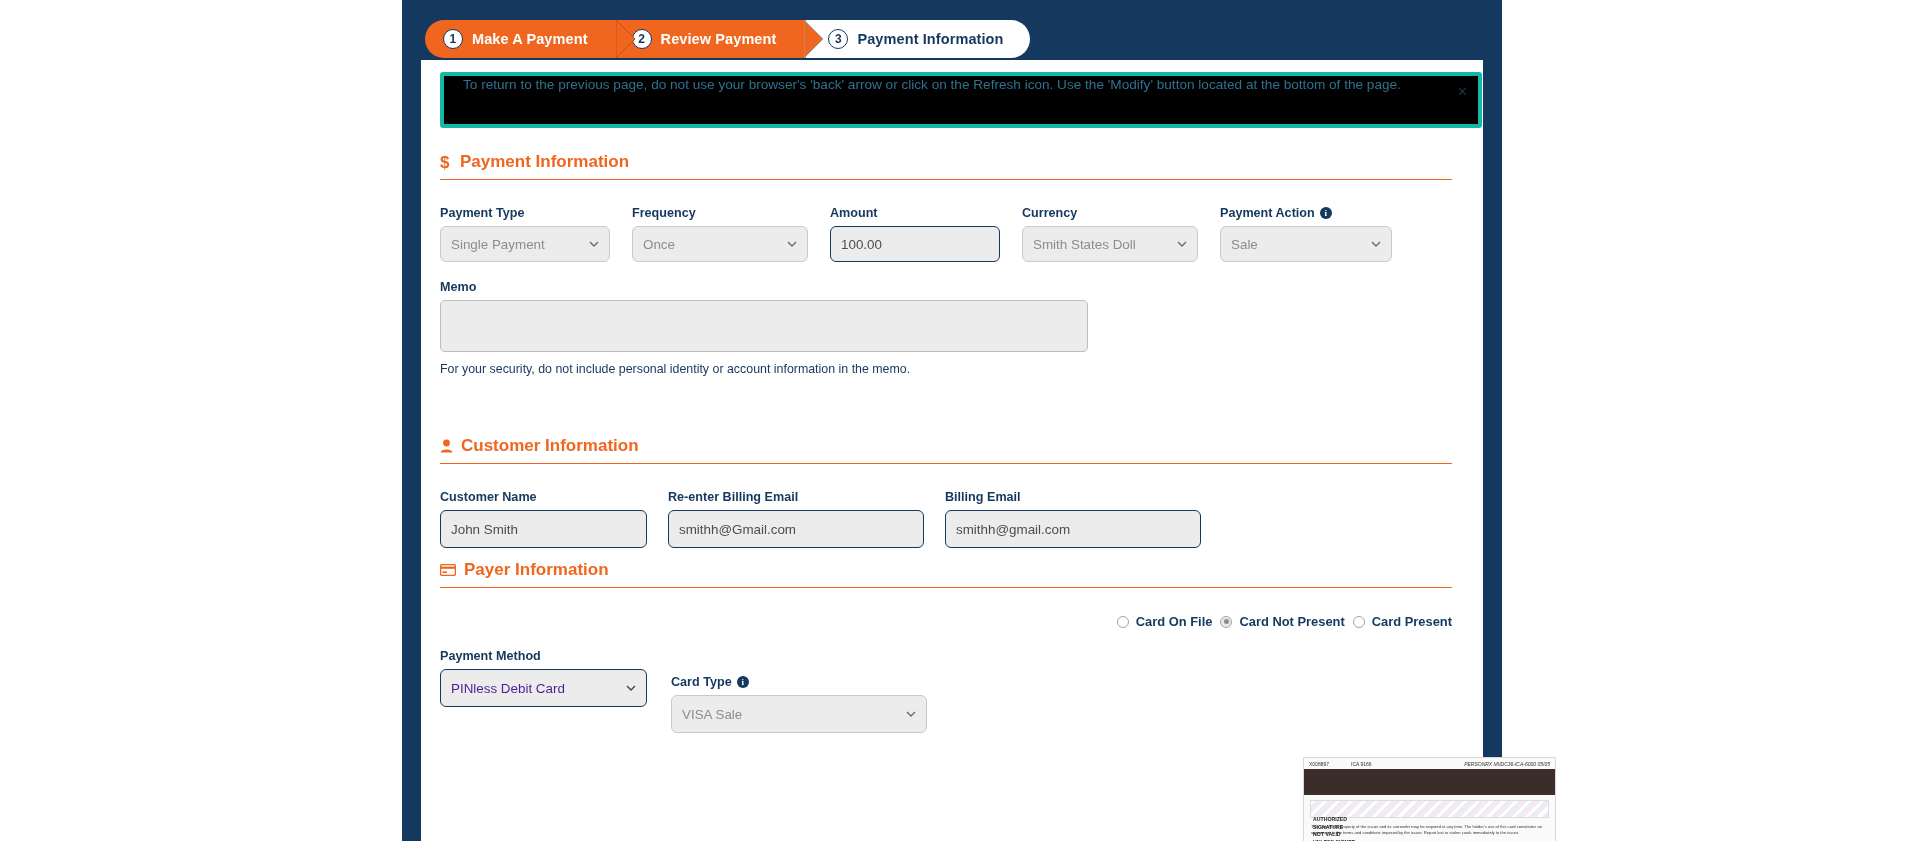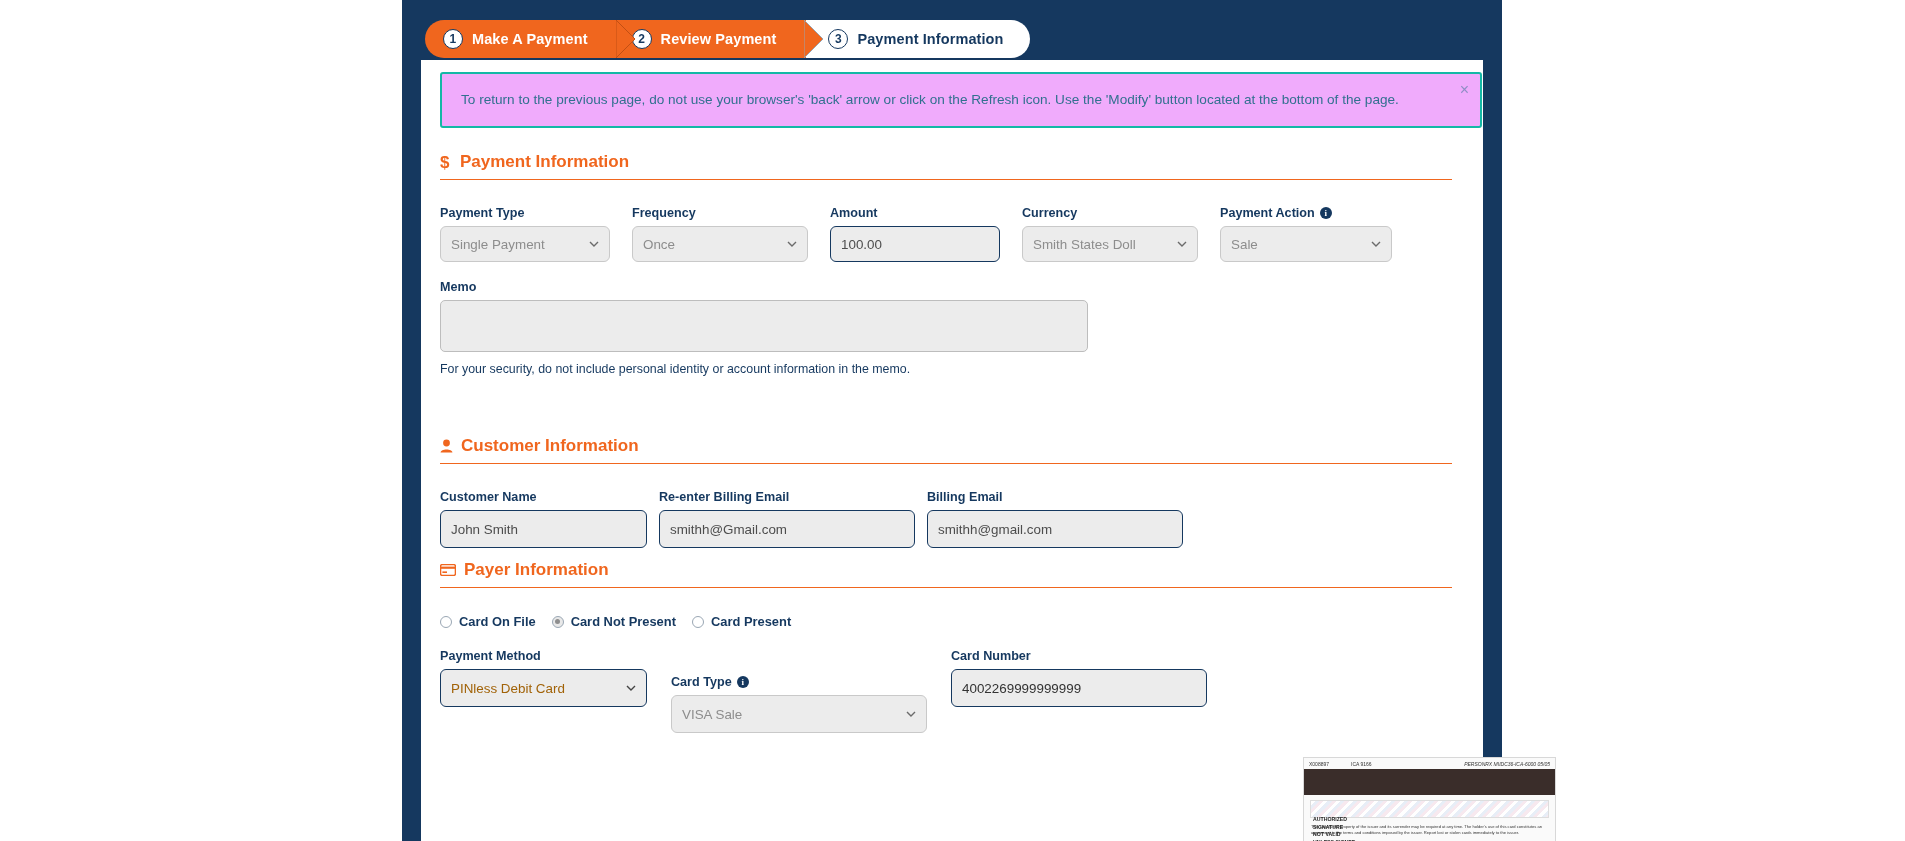--- a/index.html
+++ b/index.html
@@ -42,22 +42,22 @@
     width:20px; height:20px; border-radius:50%;
     display:flex; align-items:center; justify-content:center;
     font-size:12px; font-weight:bold; flex:none;
   }
   .step.done .badge, .step.active .badge { background:#ffffff; color:#15385f; border:1.5px solid #15385f;}
   .step.todo .badge { background:#ffffff; color:#15385f; border:1.5px solid #15385f; }
 
   
   .alert {
     position:absolute; left:19px; top:12px; width:1042px; height:56px;
-    background:#f0abfc; border:2px solid #14b8a6; border-radius:3px;
-    display:flex; align-items:center;
+    background:#000000; border:4px solid #14b8a6; border-radius:3px;
+    display:flex; align-items:flex-start;
   }
   .alert-text {
     color:#31708f; font-size:13.6px; padding-left:19px; line-height:1.3;
   }
   .alert-close {
     position:absolute; right:11px; top:8px;
     color:#31708f; opacity:.5; font-size:16px; line-height:1;
     font-family:"Liberation Sans", sans-serif; cursor:pointer;
   }
 
@@ -88,21 +88,21 @@
   .sel { justify-content:space-between; }
   .chev svg { display:block; }
 
   textarea.memo {
     width:648px; height:52px; resize:none;
     border:1px solid #bdbdbd; border-radius:5px; background:#ececec;
     font-family:"Liberation Sans", sans-serif; font-size:13px; padding:6px 8px;
   }
   .memo-note { color:#15385f; font-size:12.4px; margin-top:6px; }
 
-  .radio-row { display:flex; align-items:center; gap:16px; }
+  .radio-row { display:flex; align-items:center; gap:8px;justify-content:flex-end; }
   .radio { display:flex; align-items:center; gap:7px; color:#15385f; font-size:12.9px; font-weight:bold; }
   .dot {
     width:12px; height:12px; border-radius:50%;
     border:1px solid #9aa7b4; background:#fff; flex:none; position:relative;
   }
   .dot.sel { background:#e9e9e9; }
   .dot.sel::after {
     content:""; position:absolute; left:2.5px; top:2.5px;
     width:5px; height:5px; border-radius:50%; background:#8e8e8e;
   }
@@ -235,21 +235,21 @@
       <div style="position:absolute;left:19px;top:376px;">
         <div class="section-head">
           <span class="sec-icon">
             <svg width="13" height="14" viewBox="0 0 13 14">
                 <circle cx="6.5" cy="4" r="3.4" fill="#f0661e"></circle>
                 <path d="M0.6 13.5 C0.6 9.6 12.4 9.6 12.4 13.5 Z" fill="#f0661e"></path>
               </svg>
           </span>
           <span>Customer Information</span>
         </div>
-        <div style="display:flex;gap:12px;margin-top:26px;">
+        <div style="display:flex;gap:21px;margin-top:26px;">
           <div style="width:207px;">
             <div class="lbl">Customer Name</div>
             <div class="fld" style="height:38px;">John Smith</div>
           </div>
           <div style="width:256px;">
             <div class="lbl">Re-enter Billing Email</div>
             <div class="fld" style="height:38px;">smithh@Gmail.com</div>
           </div>
           <div style="width:256px;">
             <div class="lbl">Billing Email</div>
@@ -281,21 +281,21 @@
           </label>
           <label class="radio">
             <span class="dot"></span>
             <span>Card Present</span>
           </label>
         </div>
 
         <div style="display:flex;gap:24px;margin-top:20px;">
           <div style="width:207px;">
             <div class="lbl">Payment Method</div>
-            <div class="fld sel" style="height:38px;color:#a16207;">
+            <div class="fld sel" style="height:38px;color:#4c1d95;">
               <span>PINless Debit Card</span>
               <span class="chev">
                 <svg width="10" height="6" viewBox="0 0 10 6">
                     <path d="M1 1 L5 5 L9 1" fill="none" stroke="#444" stroke-width="1.4"></path>
                   </svg>
               </span>
             </div>
           </div>
           <div style="width:256px;margin-top:26px;">
             <div class="lbl">
@@ -303,24 +303,20 @@
               <span class="info-dot">i</span>
             </div>
             <div class="fld muted sel" style="height:38px;">
               <span>VISA Sale</span>
               <span class="chev">
                 <svg width="10" height="6" viewBox="0 0 10 6">
                     <path d="M1 1 L5 5 L9 1" fill="none" stroke="#6b6b6b" stroke-width="1.4"></path>
                   </svg>
               </span>
             </div>
-          </div>
-          <div style="width:256px;">
-            <div class="lbl">Card Number</div>
-            <div class="fld" style="height:38px;color:#333;">4002269999999999</div>
           </div>
         </div>
       </div>
 
       <div class="cardart">
         <div class="topline">
           <span>X008897</span>
           <span>ICA 9166</span>
           <span style="margin-left:auto;font-style:italic;">PERSONRX  MIIDC36-ICA-6000 05/05</span>
         </div>

